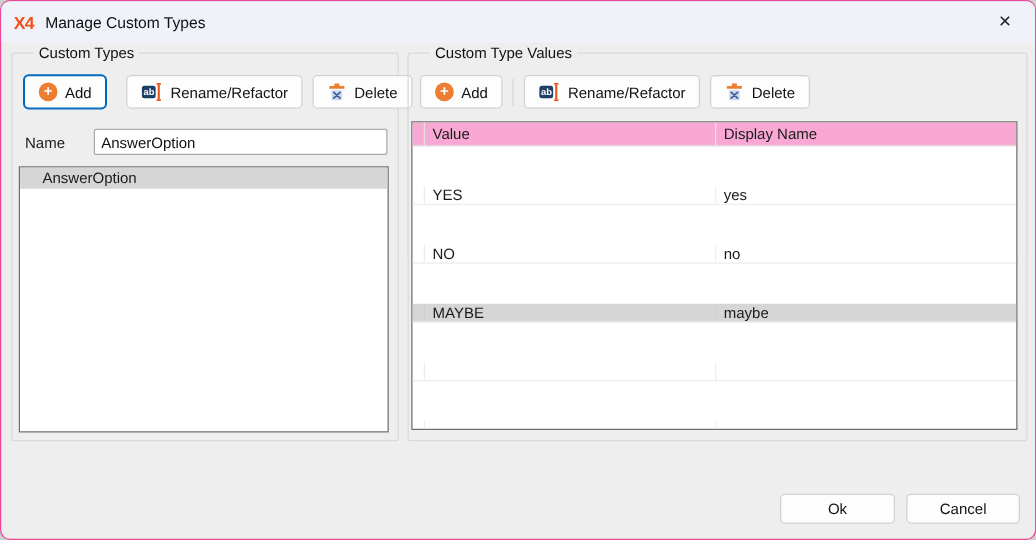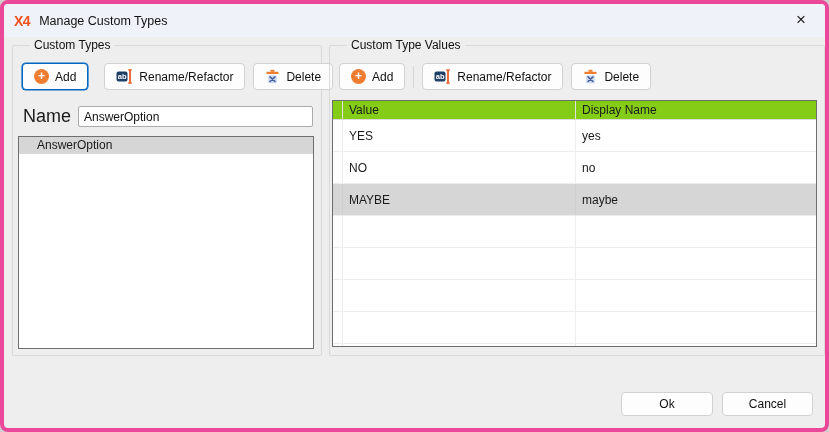--- a/index.html
+++ b/index.html
@@ -1,20 +1,20 @@
 <!DOCTYPE html>
 <html><head>
 <meta charset="utf-8">
 <style>
   html,body { margin:0; padding:0; background:#cfcfcf; font-family:"Liberation Sans", sans-serif; }
   * { box-sizing:border-box; }
 
   .dialog {
     position:relative; width:829px; height:432px; margin:0 auto;
-    background:#eeeeee; border:4px solid #ec4899; border-radius:8px;
+    background:#eeeeee; border:1px solid #ec4899; border-radius:8px;
     overflow:hidden; color:#1a1a1a;
   }
 
   
   .titlebar {
     position:absolute; left:0; top:0; right:0; height:33px;
     background:#eff3f9; display:flex; align-items:center; padding:0 10px;
   }
   .logo { font-weight:800; font-size:14px; color:#f1511b; letter-spacing:-0.5px; margin-right:9px; }
   .title { font-size:12.5px; color:#111; }
@@ -49,21 +49,21 @@
 
   .add-icon {
     width:15px; height:15px; border-radius:50%; background:#ed7d31;
     display:inline-flex; align-items:center; justify-content:center;
     color:#fff; font-size:12px; font-weight:bold; line-height:15px;
   }
   .add-icon::before { content:"+"; margin-top:-1px; }
 
   
   .name-row { display:flex; align-items:center; margin:16px 8px 0 10px; }
-  .name-label { font-size:18px; width:55px; }
+  .name-label { font-size:12px; width:55px; }
   .name-input {
     flex:1; height:21px; border:1px solid #ababab; border-radius:2px;
     background:#fff; font-family:"Liberation Sans", sans-serif; font-size:12px;
     padding:0 5px; color:#111; outline:none;
   }
 
   .typelist {
     position:absolute; left:5px; right:7px; top:90px; bottom:6px;
     background:#fff; border:1px solid #6e6e6e; overflow:hidden;
   }
@@ -72,28 +72,28 @@
   }
   .typelist-item.selected { background:#d6d6d6; }
 
   
   .vtable {
     position:absolute; left:2px; right:7px; top:54px; bottom:8px;
     background:#fff; border:1px solid #6e6e6e; overflow:hidden;
     display:flex; flex-direction:column; font-size:12px;
   }
   .thead {
-    display:flex; height:19px; background:#84cc16; flex:0 0 auto;
+    display:flex; height:19px; background:#f9a8d4; flex:0 0 auto;
     border-bottom:1px solid #dcdcdc;
   }
   .rowhdr { width:10px; flex:0 0 auto; border-right:1px solid #e2e2e2; }
   .hcell { display:flex; align-items:center; padding-left:6px; }
   .hcell.val { width:233px; flex:0 0 auto; border-right:1px solid #e2e2e2; }
   .hcell.disp { flex:1; }
-  .trow { display:flex; height:32px; flex:0 0 auto; border-bottom:1px solid #efecec; }
+  .trow { display:flex; height:15px; flex:0 0 auto; border-bottom:1px solid #efecec;margin-top:32px; }
   .trow .cell { display:flex; align-items:center; padding-left:6px; }
   .trow .cell.val { width:233px; flex:0 0 auto; border-right:1px solid #f0eded; }
   .trow .cell.disp { flex:1; }
   .trow .rowhdr { border-right:1px solid #ececec; }
   .trow.selected { background:#d6d6d6; }
   .trow.selected .cell.val, .trow.selected .rowhdr { border-right-color:#cfcfcf; }
 
   
   .footer-btn {
     position:absolute; bottom:12px; height:24px;

